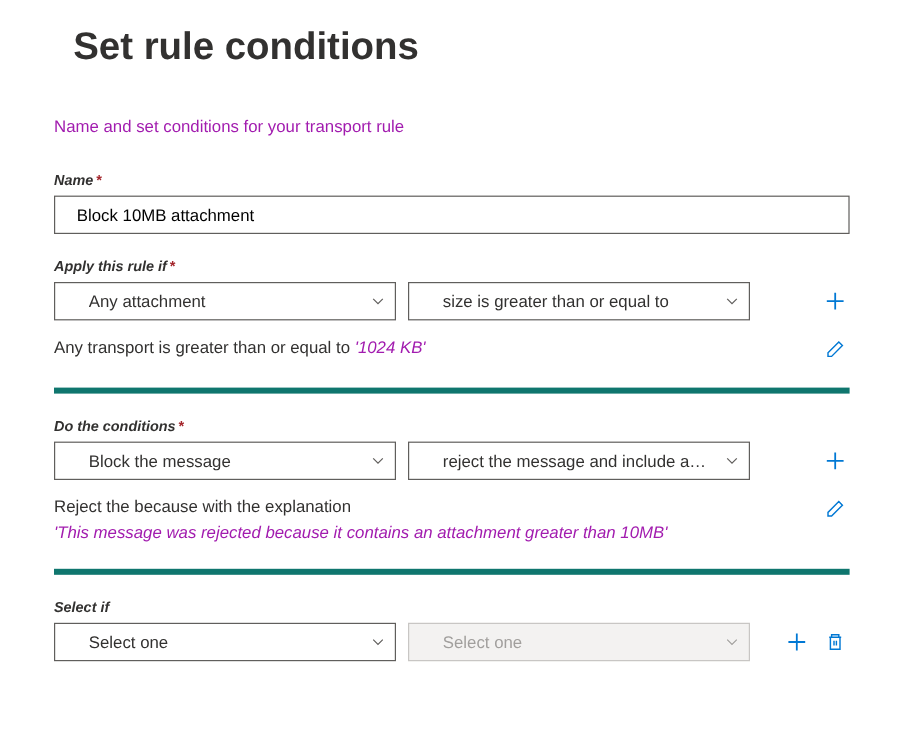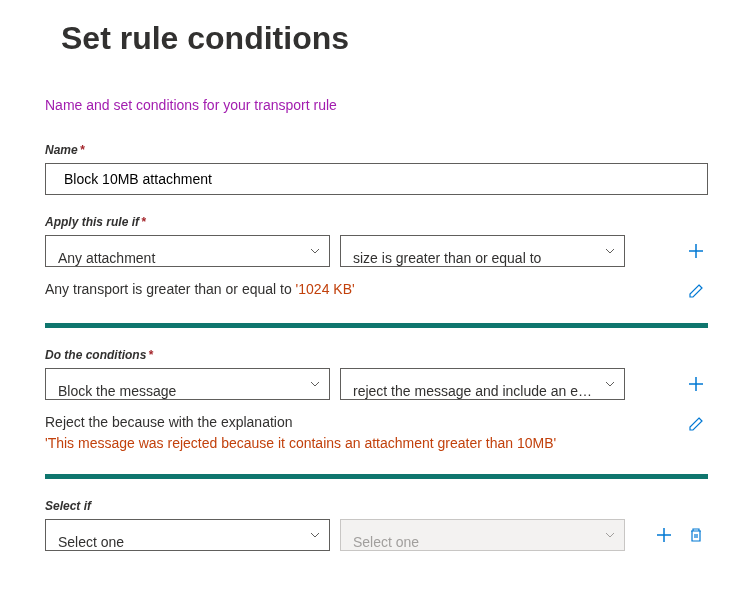--- a/index.html
+++ b/index.html
@@ -59,22 +59,22 @@
       margin-bottom: 12px;
     }
     .select-box {
       position: relative;
       flex: 1;
       max-width: 285px;
       height: 32px;
       border: 1px solid #605e5c;
       background: #fff;
       display: flex;
-      align-items: flex-end;
-      padding: 0 28px 0 12px;
+      align-items: center;
+      padding: 0 28px 0 28px;
       cursor: pointer;
       overflow: hidden;
       white-space: nowrap;
     }
     .select-box.disabled {
       background: #f3f2f1;
       color: #a19f9d;
       border-color: #c8c6c4;
     }
     .select-text {
@@ -112,21 +112,22 @@
       justify-content: space-between;
       margin-top: 8px;
       gap: 10px;
     }
     .summary-text {
       flex: 1;
       font-size: 14px;
       line-height: 1.5;
     }
     .link-val {
-      color: #c2410c;
+      color: #a21caf;
+      font-style: italic;
     }
     .right-icons {
       display:flex;
       gap:8px;
       align-items:center;
       margin-left:auto;
     }
   </style>
 </head>
 <body>

